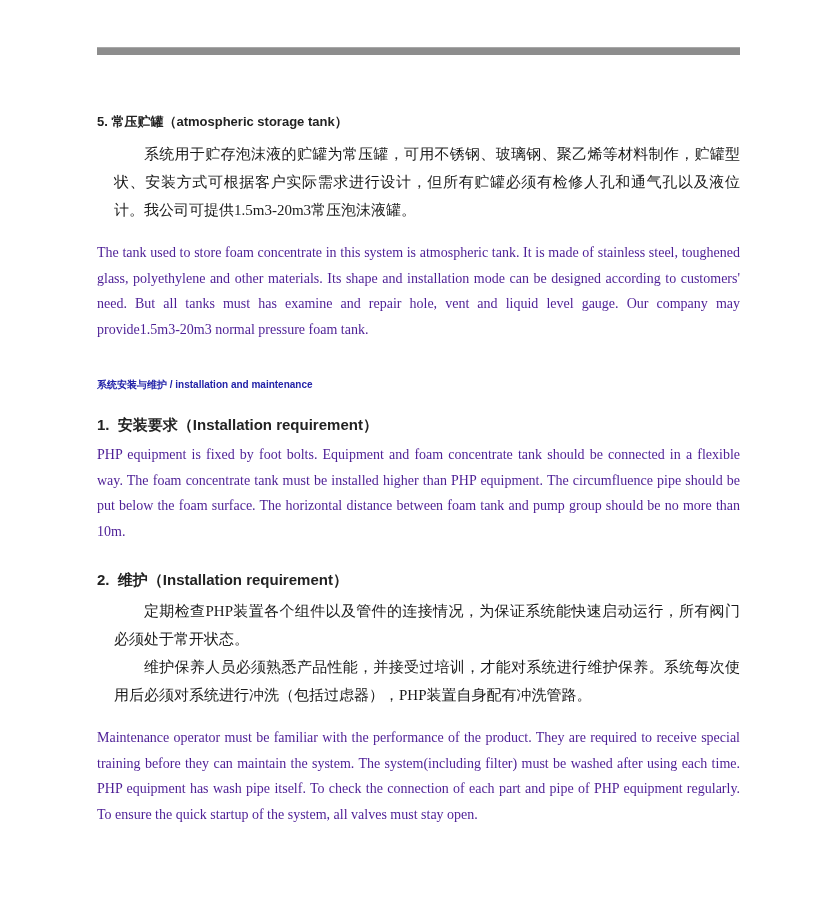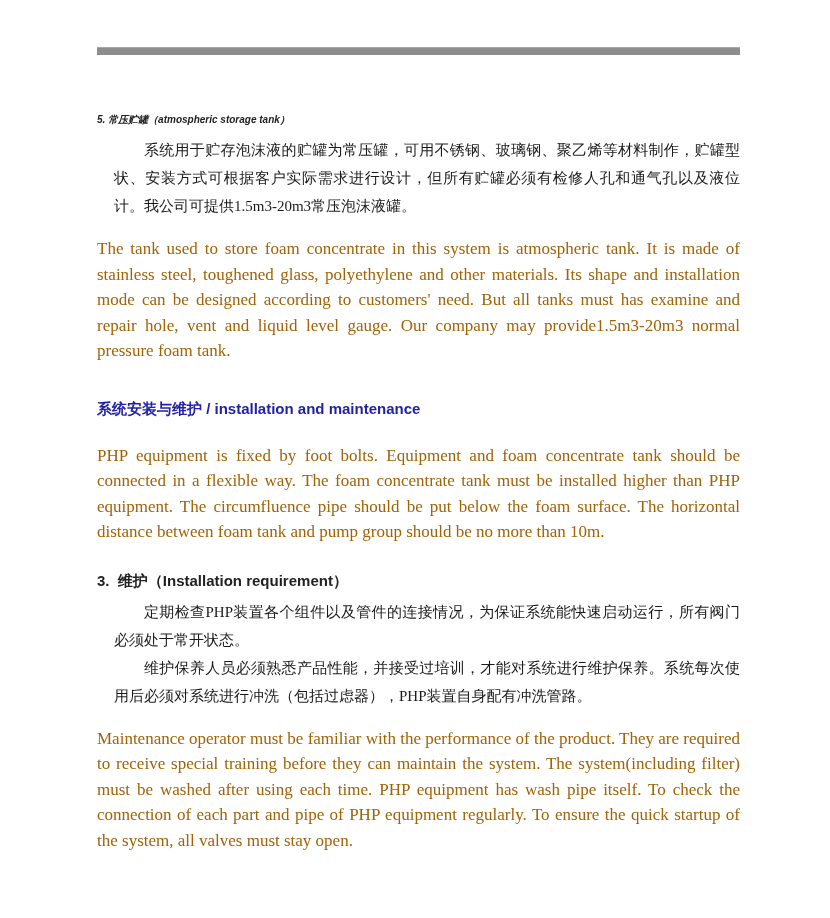--- a/index.html
+++ b/index.html
@@ -25,30 +25,29 @@
   .rule {
     width: 643px;
     height: 7px;
     background: #8d8d8d;
     border-top: 1px solid #a8a8a8;
     margin: 0 0 58px 0;
   }
   .h-black {
     font-family: "Liberation Sans", "DejaVu Sans", sans-serif;
     font-weight: bold;
-    font-size: 10px;
+    font-size: 13px;
     color: #222222;
     margin: 0 0 9px 0;
     white-space: pre-wrap;
-    font-style: italic;
   }
   .h-blue {
     font-family: "Liberation Sans", "DejaVu Sans", sans-serif;
     font-weight: bold;
-    font-size: 15px;
+    font-size: 10px;
     color: #2222a8;
     margin: 36px 0 24px 0;
     white-space: pre-wrap;
   }
   .sub-heading {
     font-family: "Liberation Sans", "DejaVu Sans", sans-serif;
     font-weight: bold;
     font-size: 15px;
     color: #222222;
     margin: 0 0 7px 0;
@@ -58,48 +57,49 @@
     font-size: 15px;
     line-height: 28px;
     text-align: justify;
     text-indent: 2em;
     margin: 0 0 16px 17px;
   }
   .cn + .cn {
     margin-top: -16px; 
   }
   .en {
-    font-size: 17px;
+    font-size: 14px;
     line-height: 25.5px;
     text-align: justify;
     margin: 0 0 27px 0;
-    color: #a16207;
+    color: #4c1d95;
   }
 </style>
 </head>
 <body>
 
 <div class="page">
   <div class="content">
 
     <div class="rule"></div>
 
     <div class="h-black">5. 常压贮罐（atmospheric storage tank）</div>
 
     <p class="cn">系统用于贮存泡沫液的贮罐为常压罐，可用不锈钢、玻璃钢、聚乙烯等材料制作，贮罐型状、安装方式可根据客户实际需求进行设计，但所有贮罐必须有检修人孔和通气孔以及液位计。我公司可提供1.5m3-20m3常压泡沫液罐。</p>
 
     <p class="en">The tank used to store foam concentrate in this system is atmospheric tank. It is made of stainless steel, toughened glass, polyethylene and other materials. Its shape and installation mode can be designed according to customers' need. But all tanks must has examine and repair hole, vent and liquid level gauge. Our company may provide1.5m3-20m3 normal pressure foam tank.</p>
 
     <div class="h-blue">系统安装与维护 / installation and maintenance</div>
 
+    <div class="sub-heading">1.  安装要求（Installation requirement）</div>
 
 
     <p class="en">PHP equipment is fixed by foot bolts. Equipment and foam concentrate tank should be connected in a flexible way. The foam concentrate tank must be installed higher than PHP equipment. The circumfluence pipe should be put below the foam surface. The horizontal distance between foam tank and pump group should be no more than 10m.</p>
 
-    <div class="sub-heading">3.  维护（Installation requirement）</div>
+    <div class="sub-heading">2.  维护（Installation requirement）</div>
 
     <p class="cn">定期检查PHP装置各个组件以及管件的连接情况，为保证系统能快速启动运行，所有阀门必须处于常开状态。</p>
 
     <p class="cn">维护保养人员必须熟悉产品性能，并接受过培训，才能对系统进行维护保养。系统每次使用后必须对系统进行冲洗（包括过虑器），PHP装置自身配有冲洗管路。</p>
 
     <p class="en">Maintenance operator must be familiar with the performance of the product. They are required to receive special training before they can maintain the system. The system(including filter) must be washed after using each time. PHP equipment has wash pipe itself. To check the connection of each part and pipe of PHP equipment regularly. To ensure the quick startup of the system, all valves must stay open.</p>
 
   </div>
 </div>
 

